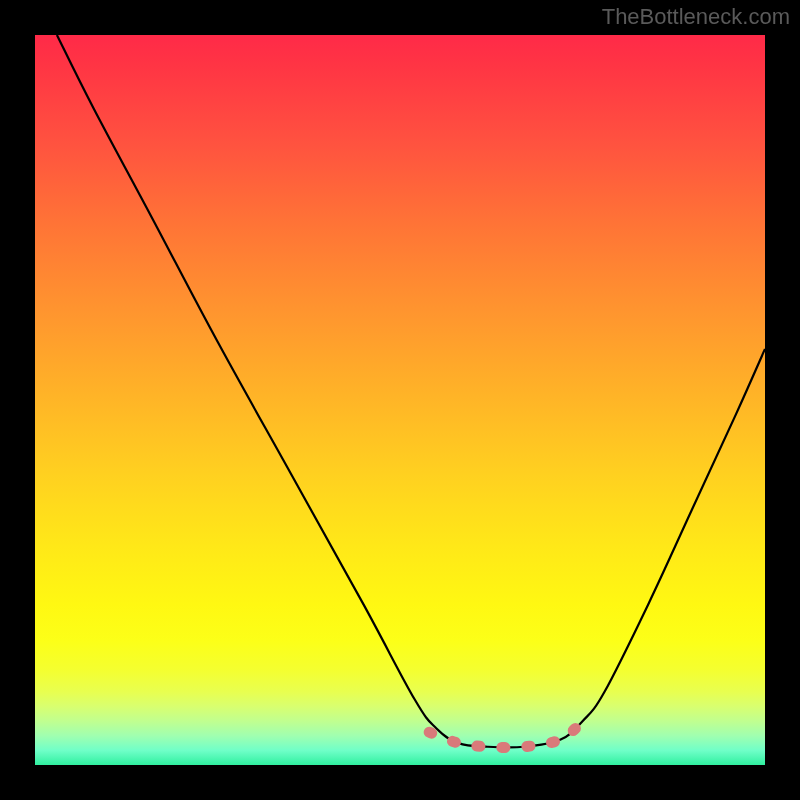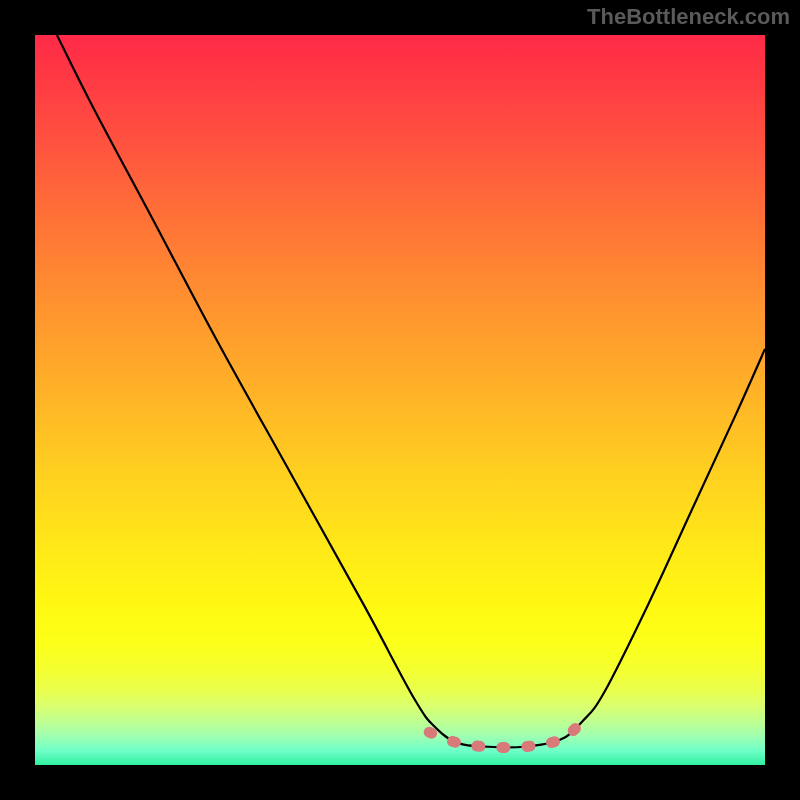--- a/index.html
+++ b/index.html
@@ -4,21 +4,21 @@
 <style>
   * { margin: 0; padding: 0; box-sizing: border-box; }
   html, body { width: 800px; height: 800px; overflow: hidden; }
   body { background: #000000; position: relative; }
   .watermark {
     position: absolute;
     top: 4px;
     right: 10px;
     font-family: Arial, sans-serif;
     font-size: 22px;
-    font-weight: bold;
+    font-weight: normal;
     color: #5a5a5a;
     z-index: 10;
   }
   .plot-area {
     position: absolute;
     left: 35px;
     top: 35px;
     width: 730px;
     height: 730px;
     overflow: hidden;

